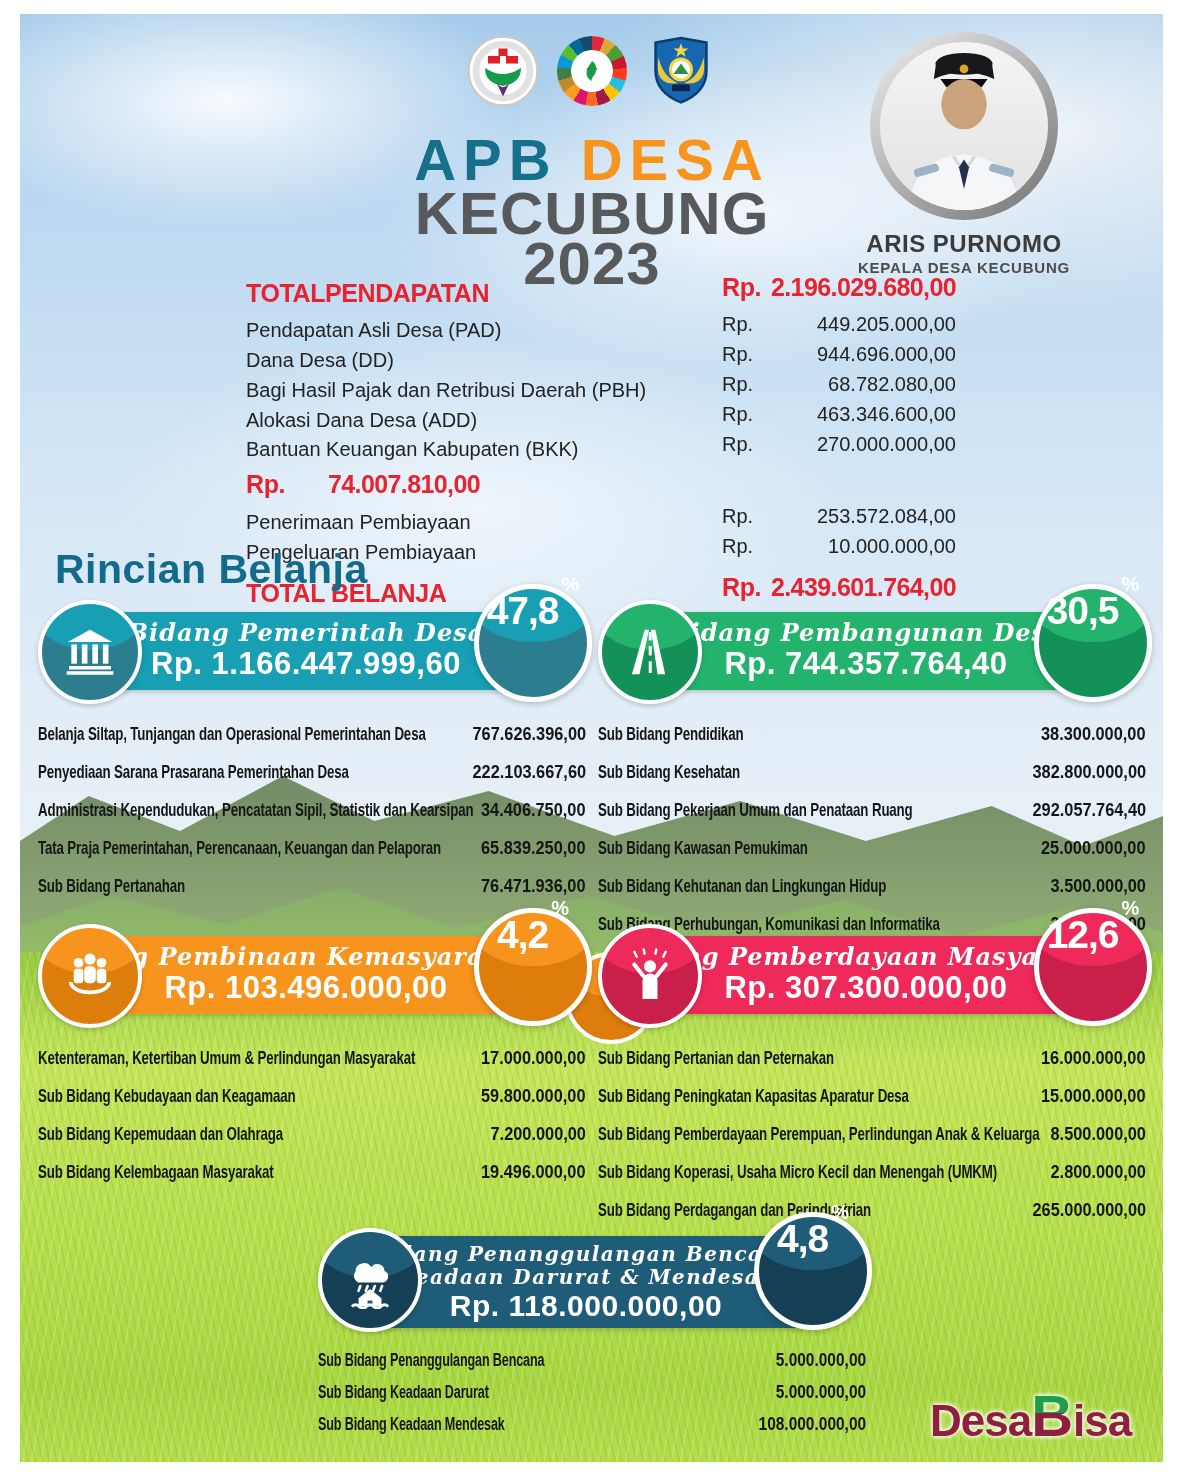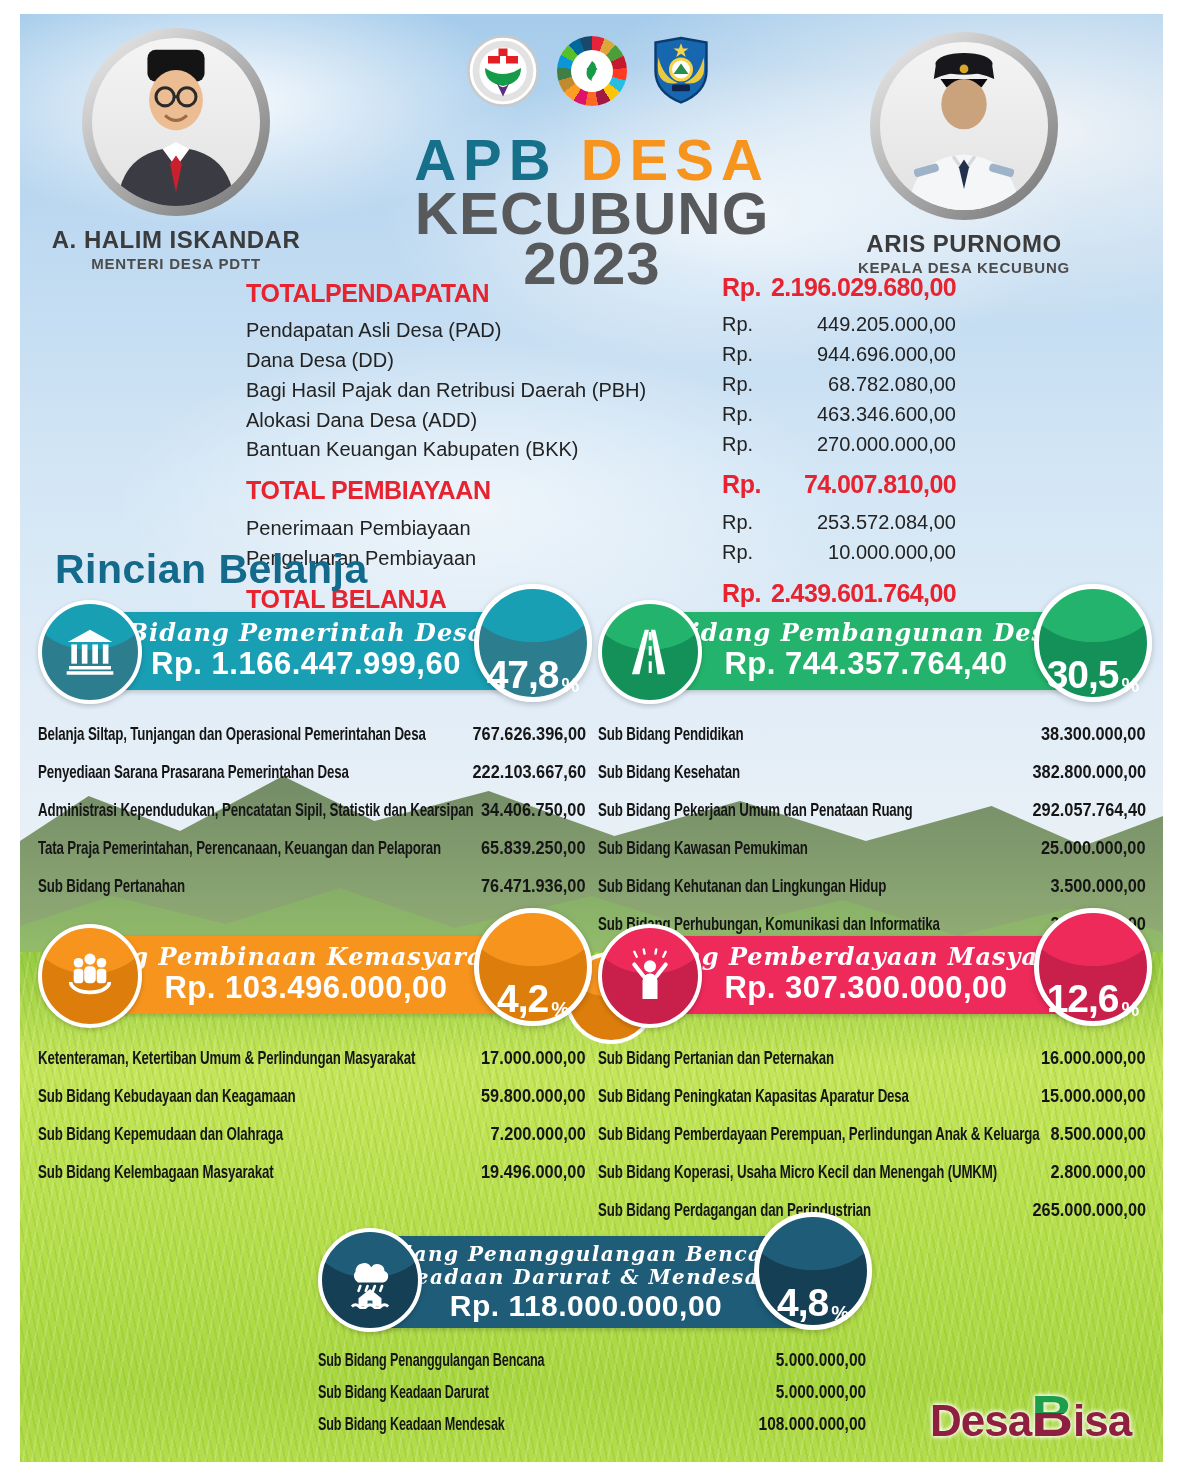--- a/index.html
+++ b/index.html
@@ -83,21 +83,21 @@
     border-radius:3px; display:flex; flex-direction:column; align-items:center; justify-content:center;
     color:#fff; z-index:1; box-shadow:0 2px 5px rgba(0,0,0,.18); }
   .banner-title { font-family:"DejaVu Serif", serif; font-style:italic; font-weight:600;
     font-size:24px; line-height:26px; white-space:pre; text-align:center; letter-spacing:1px; }
   .banner-amt { font-size:31px; font-weight:800; letter-spacing:.5px; line-height:36px; white-space:nowrap; }
   .icon-circle { position:absolute; left:0; top:2px; width:104px; height:104px; border-radius:50%;
     border:4px solid #fff; background:radial-gradient(105% 80% at 50% 0%, var(--c) 59%, var(--cd) 60%);
     display:flex; align-items:center; justify-content:center; z-index:2; box-shadow:0 2px 5px rgba(0,0,0,.2); }
   .badge { position:absolute; right:-6px; top:-14px; width:118px; height:118px; border-radius:50%;
     border:5px solid #fff; background:radial-gradient(105% 80% at 50% 0%, var(--c) 61%, var(--cd) 62%);
-    display:flex; align-items:flex-end; justify-content:center; z-index:3; box-shadow:0 2px 6px rgba(0,0,0,.22); }
+    display:flex; align-items:flex-start; justify-content:center; z-index:3; box-shadow:0 2px 6px rgba(0,0,0,.22); }
   .pct { font-size:39px; font-weight:800; color:#fff; letter-spacing:-1px; }
   .pct-u { font-size:20px; font-weight:800; color:#fff; margin:-16px 0 0 3px; }
 
   .items { margin-top:4px; }
   .item-row { position:relative; height:38px; }
   .item-label { position:absolute; left:0; bottom:5px; white-space:nowrap; font-size:19px; font-weight:800;
     color:#151515; letter-spacing:-0.2px; transform:scaleX(.70); transform-origin:0 100%; }
   .item-value { position:absolute; right:0; bottom:5px; white-space:nowrap; font-size:19px; font-weight:800;
     color:#151515; transform:scaleX(.86); transform-origin:100% 100%; }
 
@@ -122,41 +122,20 @@
 <body>
 
 <div id="poster">
   <div id="bg">
     <div class="mountain m1"></div>
     <div class="mountain m2"></div>
     <div class="grass"></div>
     <div class="deco-circle"></div>
   </div>
 
-  <div class="layer official left">
-    <div class="photo-ring">
-      <div class="photo-in">
-        <svg viewBox="0 0 100 100" width="168" height="168">
-          <rect x="33" y="7" width="34" height="19" rx="5" fill="#141414"></rect>
-          <ellipse cx="50" cy="37" rx="16" ry="18" fill="#ecbd93"></ellipse>
-          <g fill="none" stroke="#2a2a2a" stroke-width="1.8">
-            <circle cx="43.5" cy="35" r="5.4"></circle>
-              <circle cx="56.5" cy="35" r="5.4"></circle>
-              <path d="M48.6 35h2.8"></path>
-          </g>
-          <path d="M43.5 46q6.5 6 13 0" stroke="#9c6b45" stroke-width="1.8" fill="none"></path>
-          <path d="M15 100q2-33 35-35 33 2 35 35z" fill="#3b3b44"></path>
-          <path d="M42 66l8 11 8-11-8-4z" fill="#fff"></path>
-          <path d="M50 70l-3.5 5 3.5 17 3.5-17z" fill="#c9202e"></path>
-        </svg>
-      </div>
-    </div>
-    <div class="official-name">A. HALIM ISKANDAR</div>
-    <div class="official-role">MENTERI DESA PDTT</div>
-  </div>
 
   <div class="layer head-center">
     <div class="logo-row">
       <div class="logo">
         <svg viewBox="0 0 48 48" width="72" height="72">
           <circle cx="24" cy="24" r="23" fill="#fff" stroke="#c9c9c9" stroke-width="1.6"></circle>
           <circle cx="24" cy="24" r="18" fill="#fff" stroke="#e2e2e2" stroke-width="4.5"></circle>
           <g fill="#e31e25">
               <rect x="21" y="9" width="6" height="5"></rect>
               <rect x="14" y="14" width="8" height="5"></rect>
@@ -250,21 +229,20 @@
         </span>
     </div>
     <div class="sum-row item">
       <span class="sum-label">Bantuan Keuangan Kabupaten (BKK)</span>
       <span class="sum-val">
           <span class="rp">Rp.</span>
           <span class="amt">270.000.000,00</span>
         </span>
     </div>
     <div class="sum-row total">
-      <span class="sum-label">TOTAL PEMBIAYAAN</span>
       <span class="sum-val">
           <span class="rp">Rp.</span>
           <span class="amt">74.007.810,00</span>
         </span>
     </div>
     <div class="sum-row item">
       <span class="sum-label">Penerimaan Pembiayaan</span>
       <span class="sum-val">
           <span class="rp">Rp.</span>
           <span class="amt">253.572.084,00</span>

